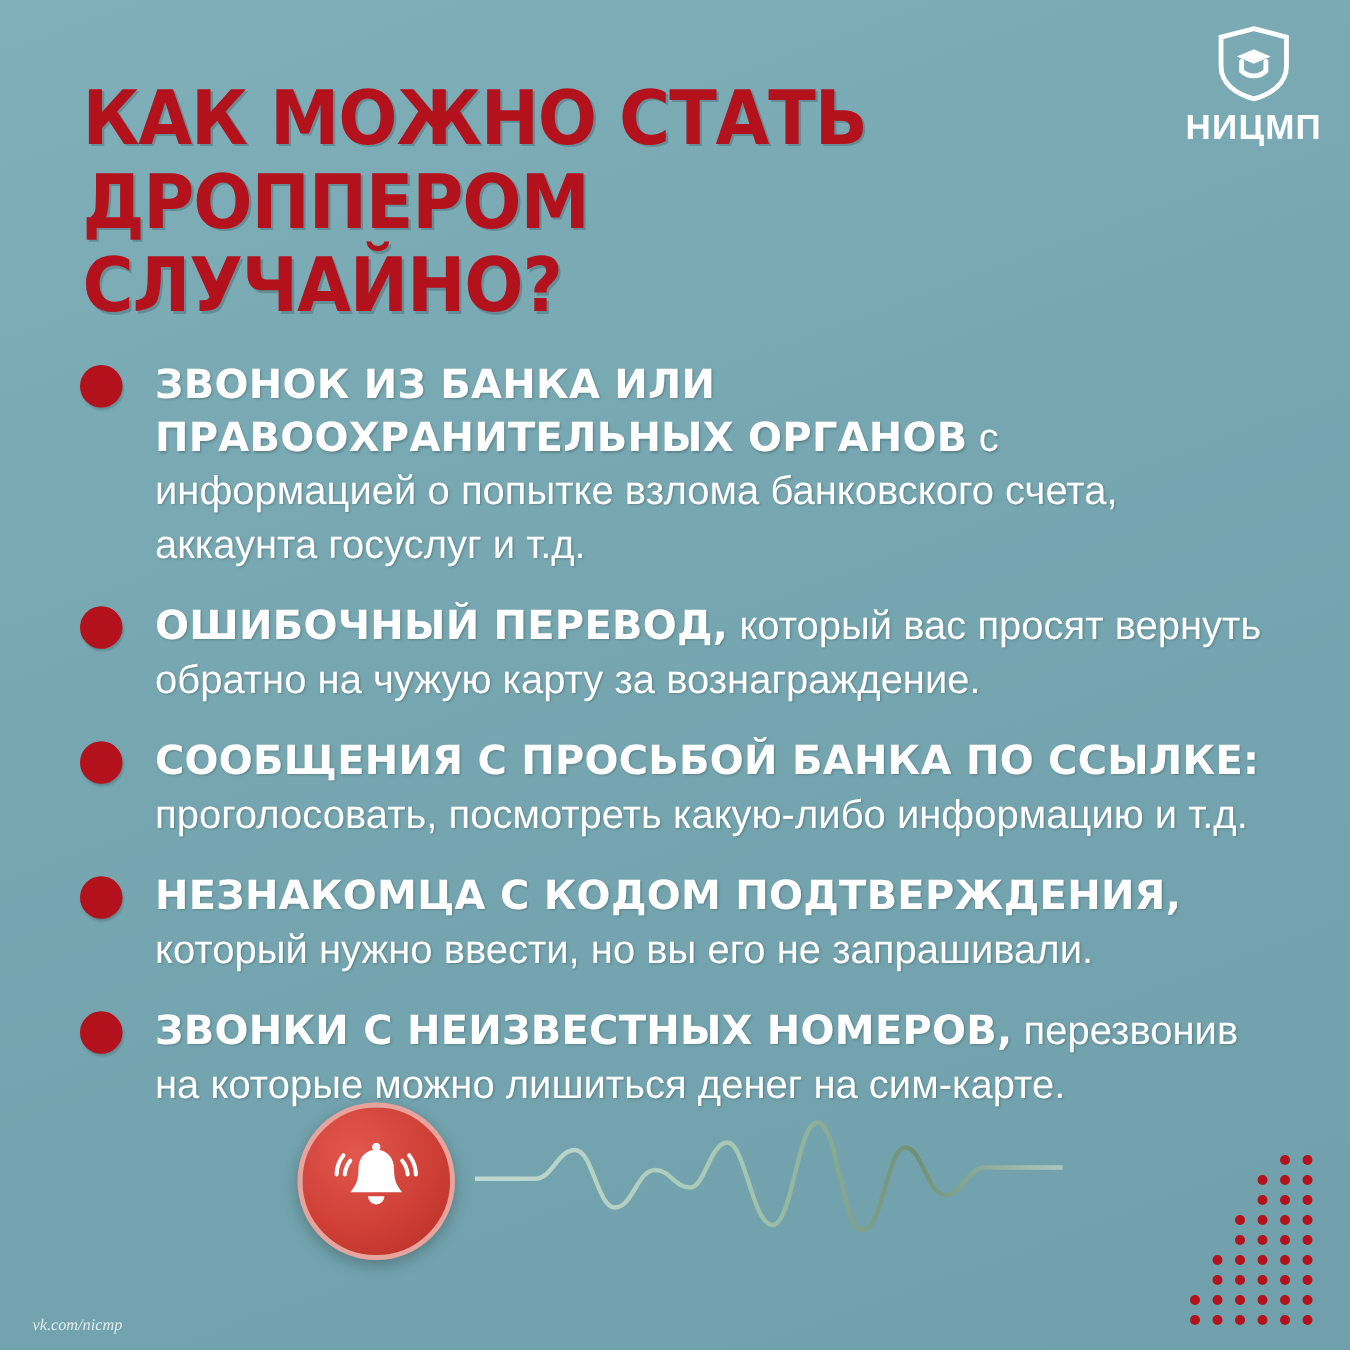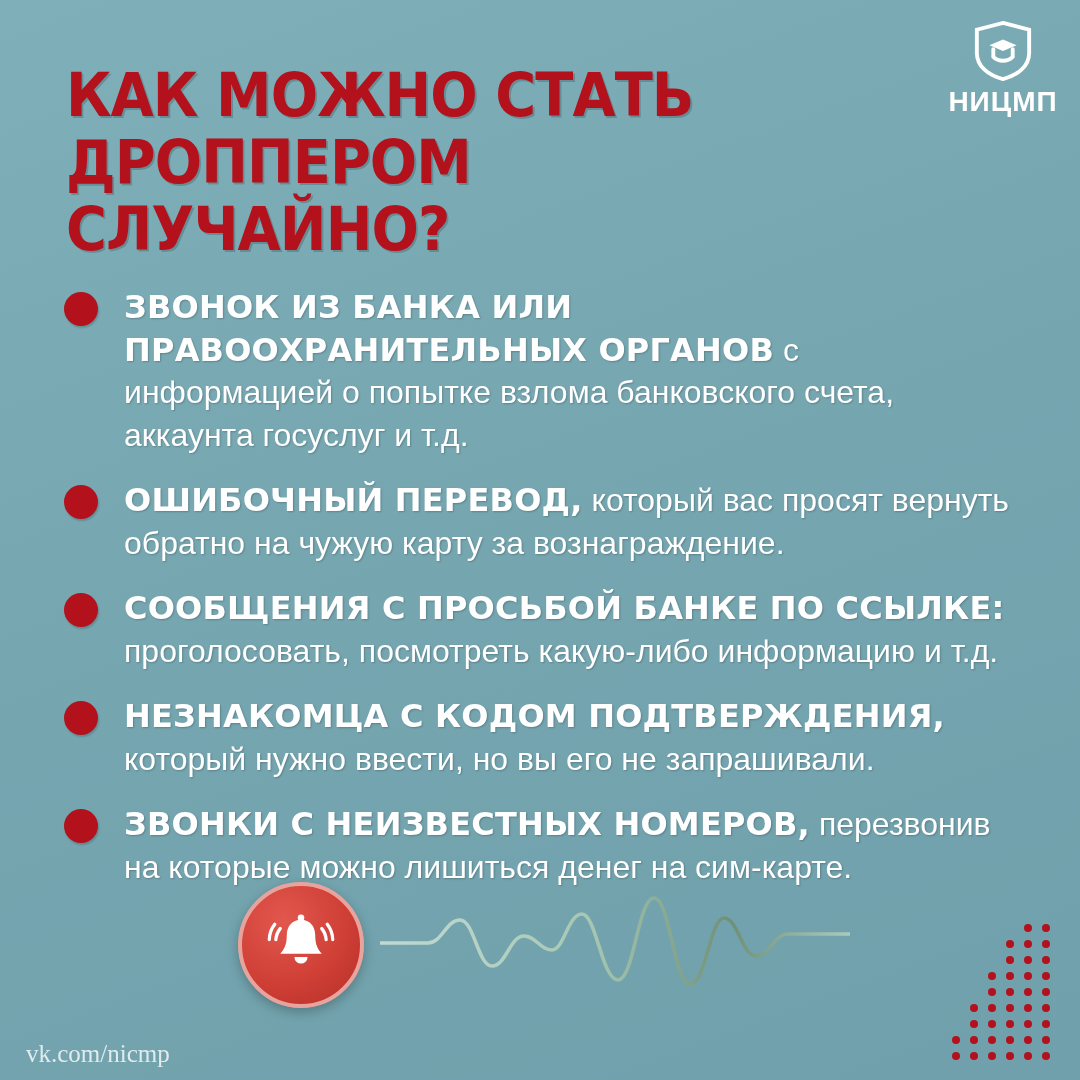--- a/index.html
+++ b/index.html
@@ -144,21 +144,22 @@
     height: 150px;
   }
 
   
   .footer-link {
     position: absolute;
     left: 26px;
     bottom: 12px;
     color: #e9f2f3;
     font-family: "Liberation Serif", serif;
-    font-size: 25px;
+    font-style: italic;
+    font-size: 13px;
     opacity: 0.92;
     margin-top: 36px;
   }
 </style>
 </head>
 <body>
 
 <div id="poster">
 
   <div class="logo">
@@ -190,21 +191,21 @@
       <div class="bullet"></div>
       <div class="item-text">
         <span class="lead">ОШИБОЧНЫЙ ПЕРЕВОД,</span><span class="rest"> который вас просят вернуть обратно на чужую карту за вознаграждение.</span>
       </div>
     </div>
 
 
     <div class="list-item">
       <div class="bullet"></div>
       <div class="item-text">
-        <span class="lead">СООБЩЕНИЯ С ПРОСЬБОЙ БАНКЕ ПО ССЫЛКЕ:</span><span class="rest"> проголосовать, посмотреть какую-либо информацию и т.д.</span>
+        <span class="lead">СООБЩЕНИЯ С ПРОСЬБОЙ БАНКА ПО ССЫЛКЕ:</span><span class="rest"> проголосовать, посмотреть какую-либо информацию и т.д.</span>
       </div>
     </div>
 
     <div class="list-item">
       <div class="bullet"></div>
       <div class="item-text">
         <span class="lead">НЕЗНАКОМЦА С КОДОМ ПОДТВЕРЖДЕНИЯ,</span><span class="rest"> который нужно ввести, но вы его не запрашивали.</span>
       </div>
     </div>
 

